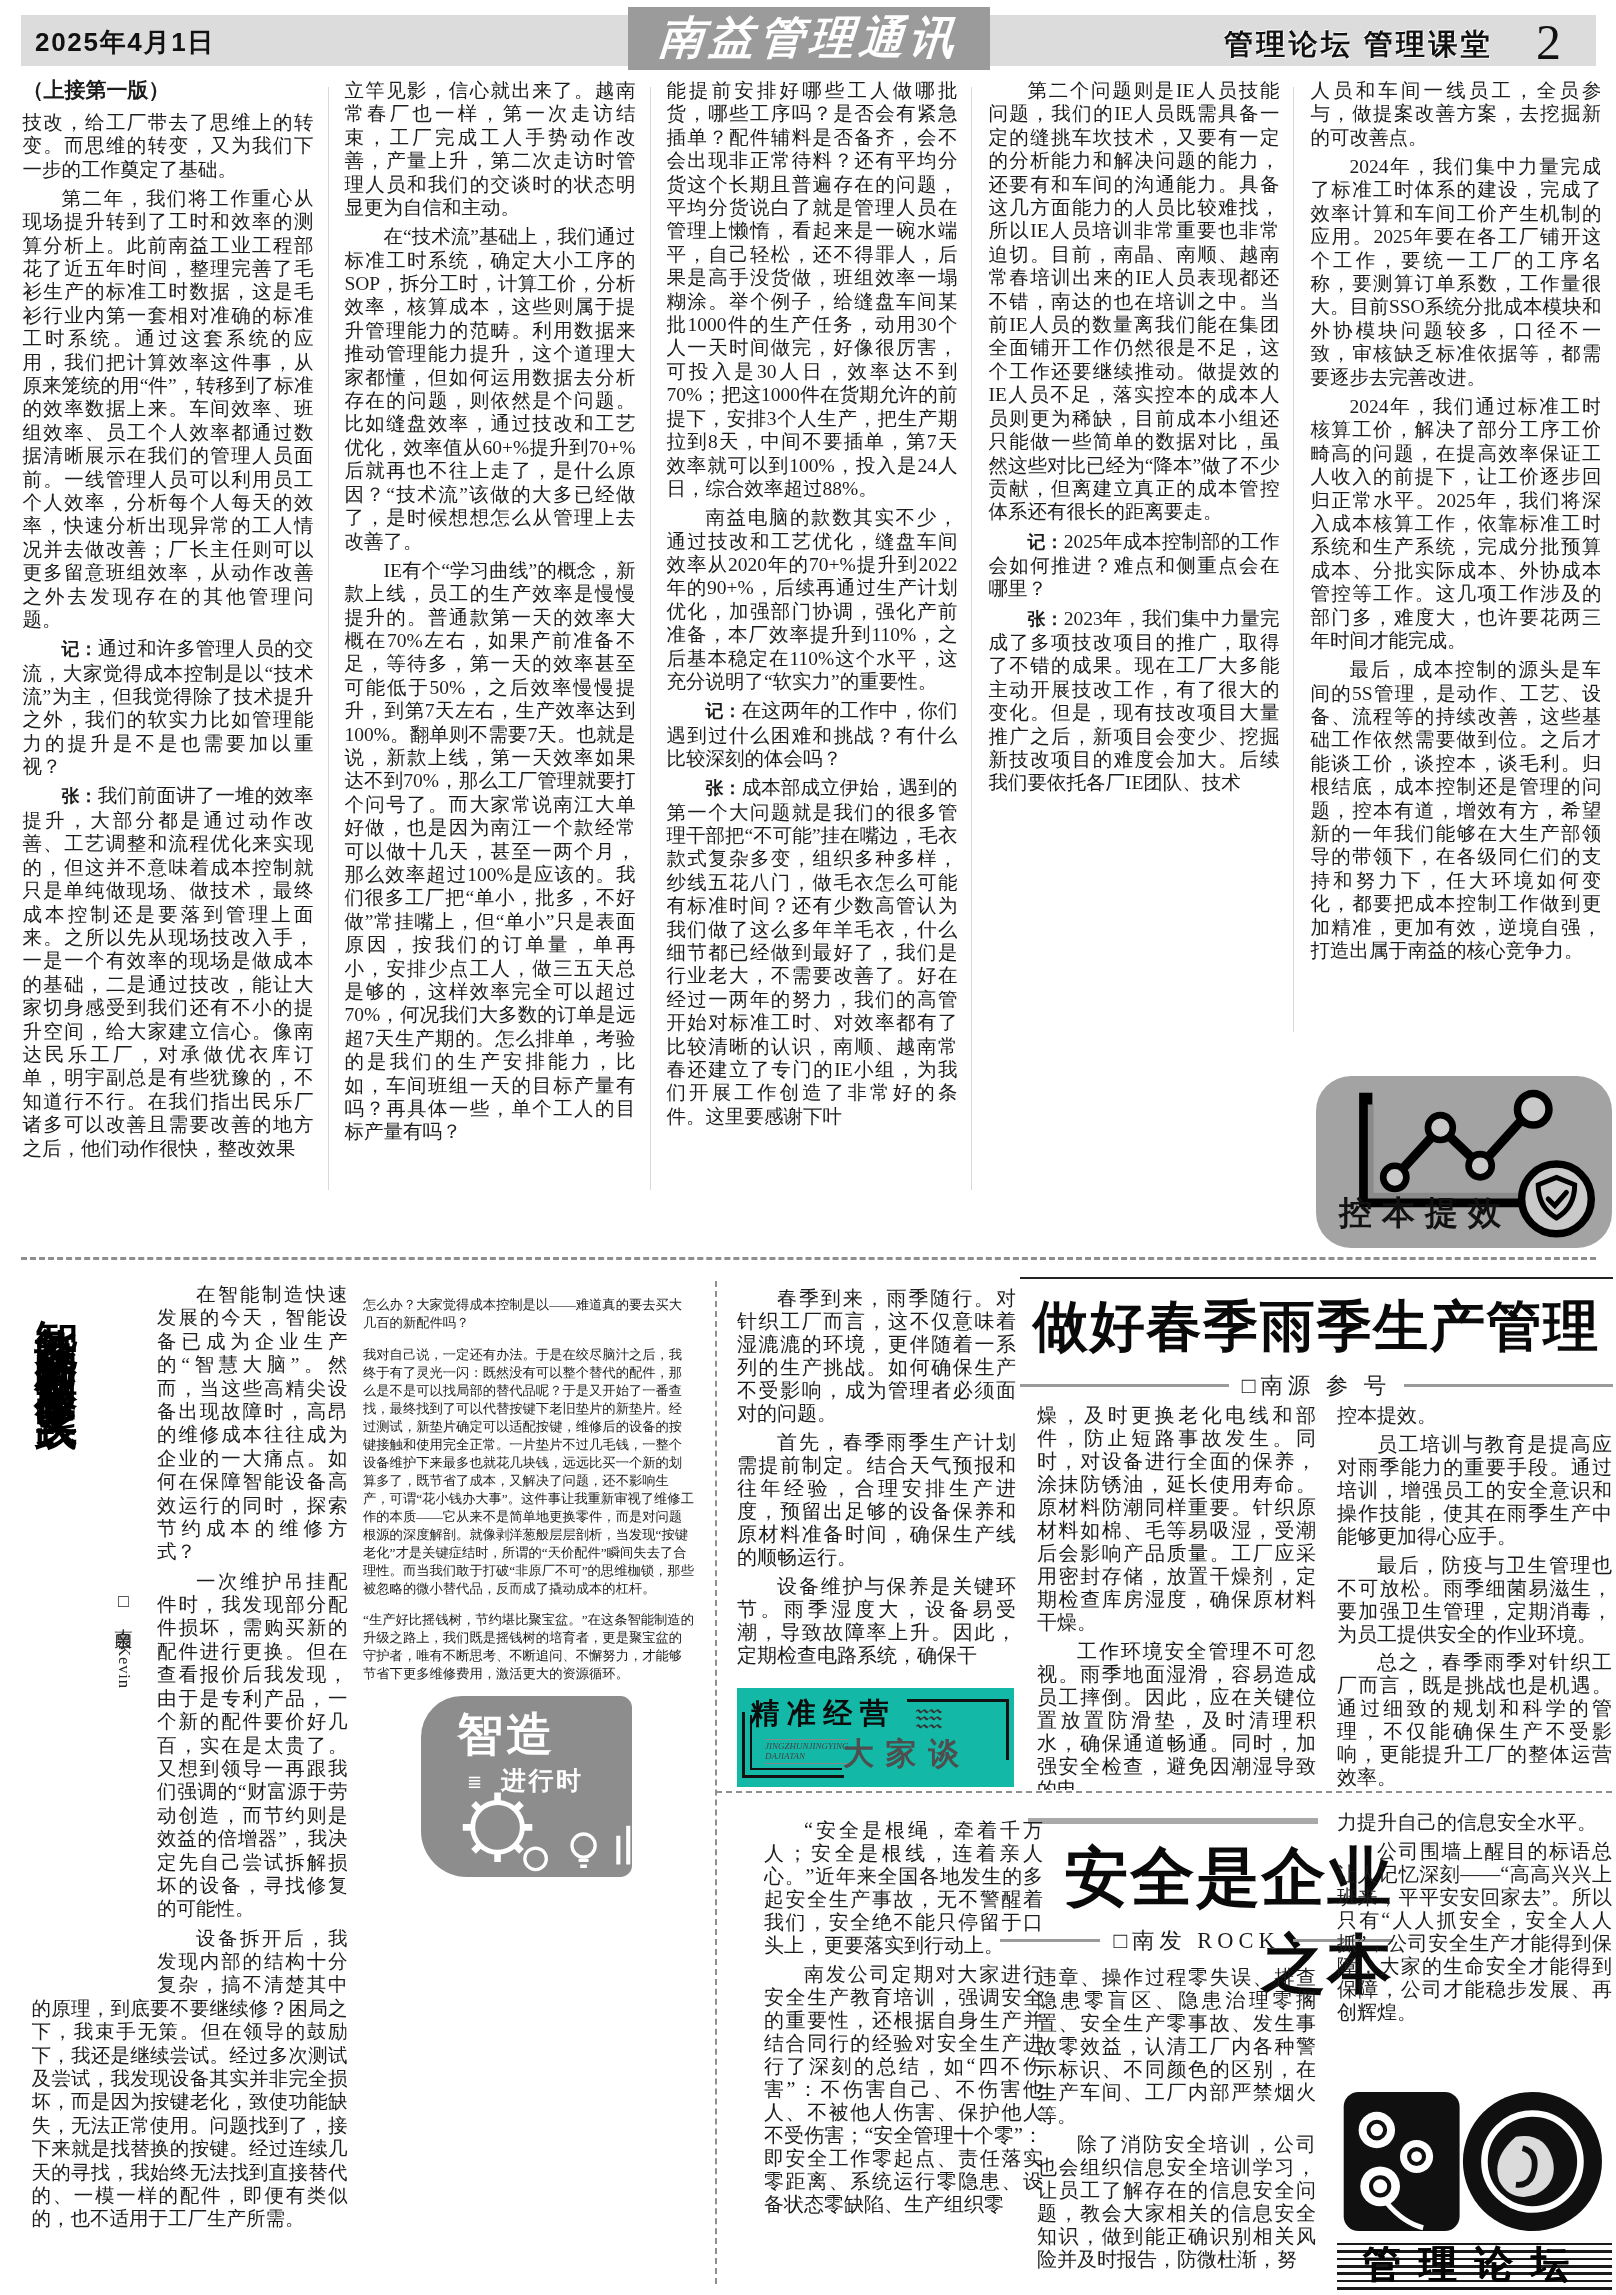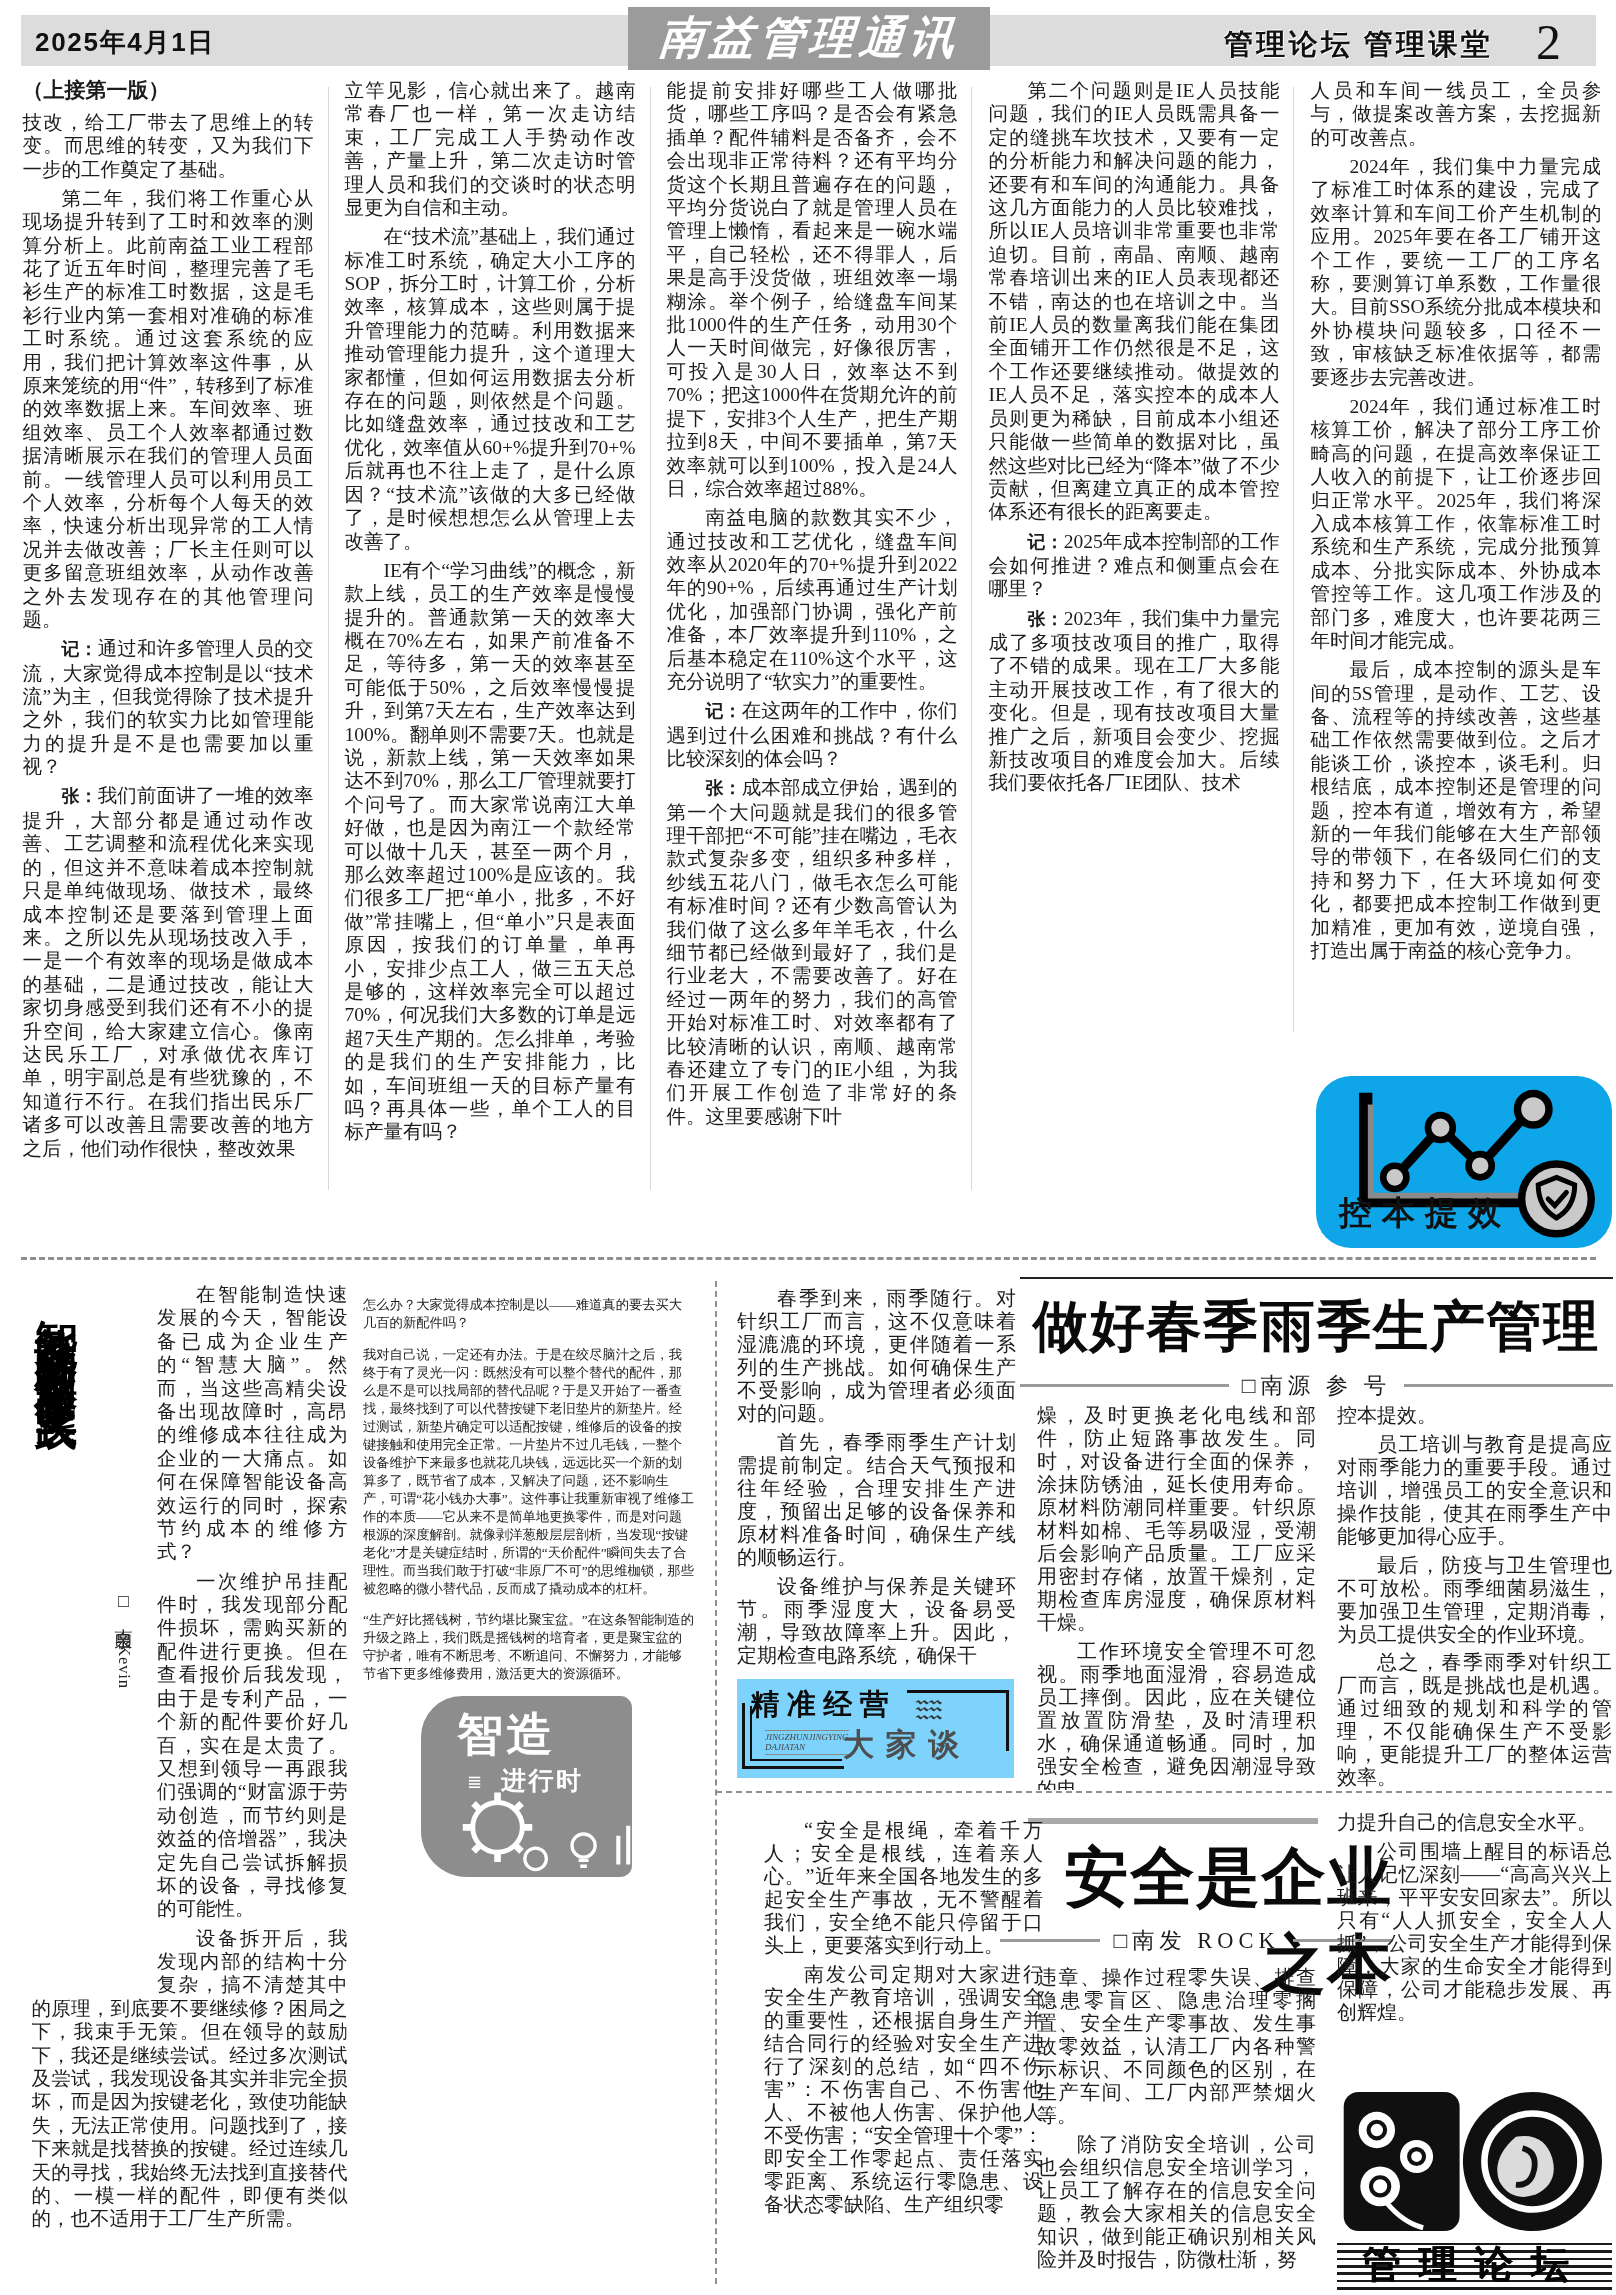--- a/index.html
+++ b/index.html
@@ -20,21 +20,21 @@
   .topwrap{position:absolute;left:22.4px;top:79px;width:1578px;height:1162px;overflow:hidden;}
   .topcols{display:flex;gap:31px;height:100%;}
   .tcol{width:291px;flex:0 0 291px;overflow:hidden;}
   .tcol p, .bcol p{font-size:19.5px;line-height:23.4px;text-align:justify;margin:0 0 5.8px 0;
                    text-indent:2em;}
   .tcol p.cont, .bcol p.cont{text-indent:0;}
   .tcol p.hnote{font-weight:bold;text-indent:0;font-size:21px;margin-bottom:8.3px;}
   .tcol p b, .bcol p b{font-family:"Liberation Sans","DejaVu Sans",sans-serif;font-size:18px;}
   .vrule{position:absolute;top:8.3px;width:0.8px;height:1103px;background:#d9d9d9;}
   
-  .kongben{position:absolute;left:1316px;top:1076px;width:296px;height:172px;background:#0ea5e9;
+  .kongben{position:absolute;left:1316px;top:1076px;width:296px;height:172px;background:#a3a3a3;
            border-radius:35px;overflow:hidden;}
   .kongben .cap{position:absolute;left:23px;bottom:11.6px;font-size:33px;font-weight:bold;letter-spacing:10px;color:#111;
                 font-family:"Liberation Sans","DejaVu Sans",sans-serif;}
   
   .hdash1{position:absolute;left:21px;top:1257px;width:1575px;border-top:3.3px dashed #8f8f8f;}
   .hdash2{position:absolute;left:716px;top:1791px;width:896px;border-top:2.5px dashed #8f8f8f;}
   .vdash{position:absolute;left:715px;top:1281px;height:1003px;border-left:2.5px dashed #8f8f8f;}
   
   .leftart{position:absolute;left:31.5px;top:1283px;width:316px;height:1000px;overflow:hidden;}
   .ltitlebox{float:left;width:114px;height:706px;position:relative;margin-right:11.6px;}
@@ -45,21 +45,21 @@
   .vauthor .lat{text-orientation:sideways;letter-spacing:0.8px;font-size:16.6px;}
   .leftart p{font-size:19.5px;line-height:23.4px;text-align:justify;margin:0 0 5.8px 0;text-indent:2em;}
   .colB{position:absolute;left:363px;top:1283px;width:332px;height:1012px;overflow:hidden;}
   
   .zhizao{position:relative;width:211px;height:181px;margin:11.6px 0 0 58px;background:#8d8d8d;
           border-radius:41px 11.6px 11.6px 46px;color:#fff;overflow:hidden;}
   .zhizao .t1{position:absolute;left:36px;top:8.3px;font-size:46px;font-weight:bold;letter-spacing:3.3px;}
   .zhizao .t2{position:absolute;left:80px;top:68px;font-size:25px;font-weight:bold;letter-spacing:2.5px;}
   .zhizao .mk{position:absolute;left:46px;top:75px;font-size:18px;}
   
-  .stamp{position:relative;width:277px;height:99px;background:#7dd3fc;margin-top:12px;}
+  .stamp{position:relative;width:277px;height:99px;background:#14b8a6;margin-top:21px;}
   .stamp .jz{position:absolute;left:13.3px;top:6.6px;font-size:29px;font-weight:900;letter-spacing:7.5px;color:#0c0c0c;}
   .stamp .waves{position:absolute;left:179px;top:20px;font-size:12.4px;letter-spacing:0.8px;color:#333;line-height:7.5px;}
   .stamp .lat{position:absolute;left:28px;top:51px;font-size:9px;font-style:italic;color:#444;
               border-top:1.7px solid #888;border-bottom:0.8px solid #888;padding:1.7px 0;line-height:10px;}
   .stamp .dj{position:absolute;left:106px;top:45px;font-size:31px;font-weight:900;letter-spacing:11.6px;color:#4e4e4e;}
   .br-tr{position:absolute;right:5px;top:11.6px;width:99px;height:58px;border-top:3.3px solid #111;border-right:3.3px solid #111;}
   .br-bl{position:absolute;left:5px;bottom:8.3px;width:99px;height:63px;border-bottom:3.3px solid #111;border-left:3.3px solid #111;}
   .br-bl i{position:absolute;left:5px;bottom:5px;width:90px;height:53px;border-bottom:2.5px solid #111;border-left:2.5px solid #111;display:block;}
   
   .rain-rule{position:absolute;left:1020px;top:1277px;width:593px;border-top:2.5px solid #222;}

